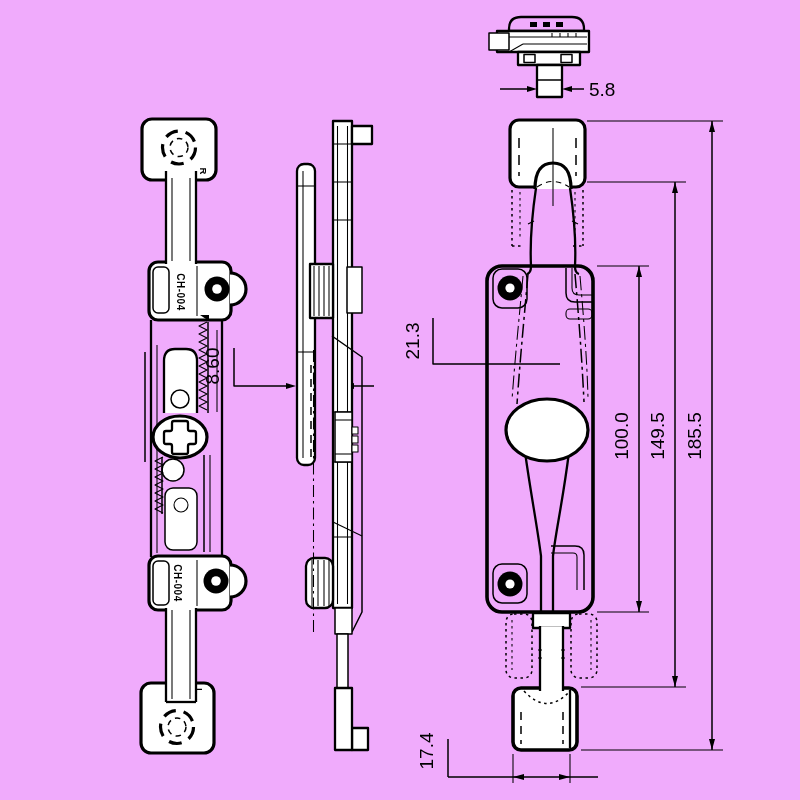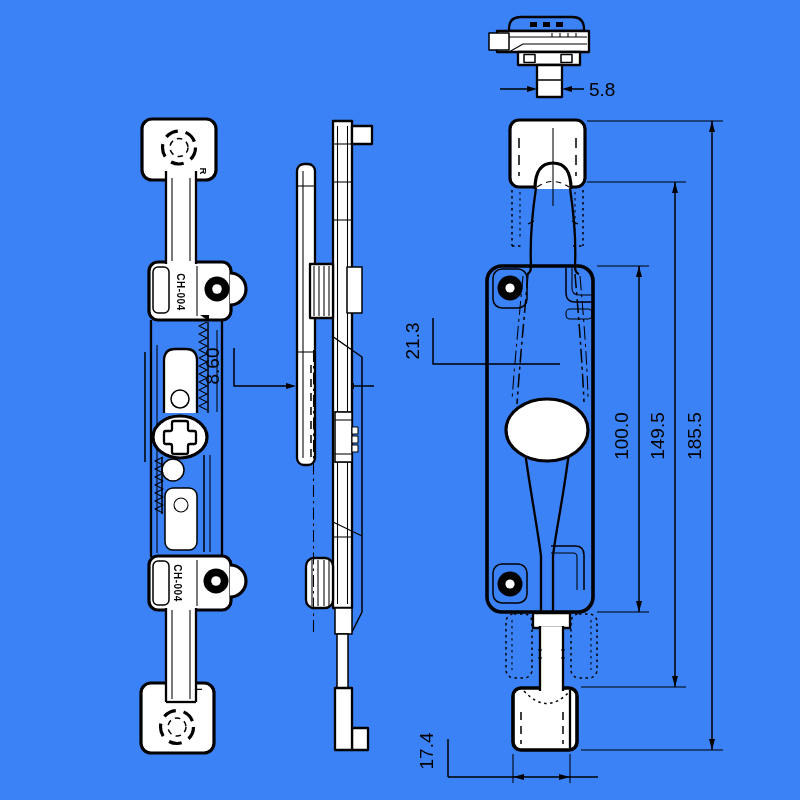--- a/index.html
+++ b/index.html
@@ -1,16 +1,16 @@
 <!DOCTYPE html>
 <html><head>
 <meta charset="utf-8">
 <style>
   html,body{margin:0;padding:0;background:#ffffff;}
-  .stage{width:800px;height:800px;position:relative;background:#3b82f6;overflow:hidden;}
+  .stage{width:800px;height:800px;position:relative;background:#f0abfc;overflow:hidden;}
   svg{display:block;}
   .ln{stroke:#000;fill:none;stroke-linecap:butt;stroke-linejoin:round;}
   .a{stroke-width:3.2;}  
   .a5{stroke-width:3.6;}
   .b{stroke-width:2.3;}  
   .c{stroke-width:1.5;}  
   .d{stroke-width:1.05;} 
   .wf{fill:#ffffff;}
   .blk{fill:#000;stroke:none;}
   .dsh1{stroke-dasharray:13 8;}

